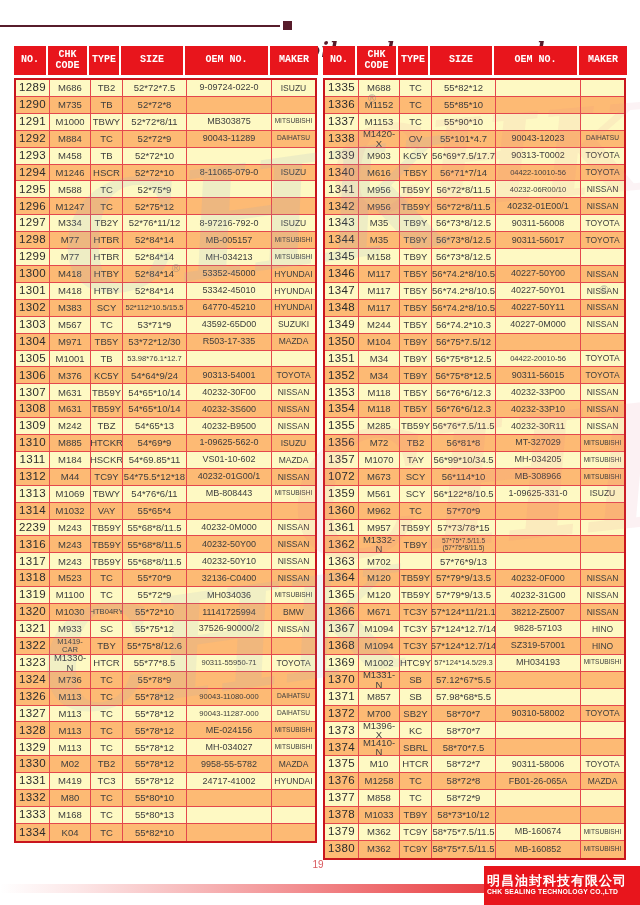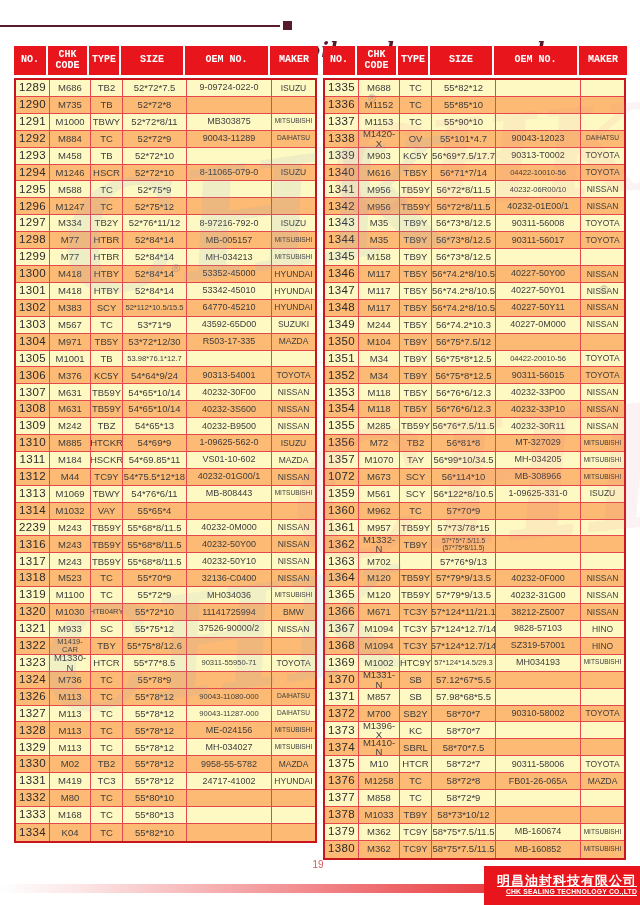--- a/index.html
+++ b/index.html
@@ -56,22 +56,22 @@
   .td.tiny{font-size:6.6px;}
   .td.two-line{white-space:pre-line;font-size:6.6px;line-height:7.2px;}
   
   .page-number{position:absolute;left:298px;top:859px;width:40px;text-align:center;
                font-size:10px;color:#d9595e;z-index:3;}
   .bottom-gradient{position:absolute;left:0;top:884px;width:640px;height:9px;z-index:2;
     background:linear-gradient(to right,rgba(232,57,61,0) 0%,rgba(232,57,61,0.12) 12%,
                rgba(232,57,61,0.55) 45%,#e8393d 78%,#df2329 100%);}
   .company-banner{
     position:absolute;left:484px;top:866px;width:156px;height:39px;background:#e8151c;
-    z-index:4;display:flex;flex-direction:column;align-items:flex-end;justify-content:center;
-    color:#fff;box-sizing:border-box;padding:2px 3px;text-decoration:underline;
+    z-index:4;display:flex;flex-direction:column;align-items:flex-start;justify-content:center;
+    color:#fff;box-sizing:border-box;padding:2px 3px;
   }
   .company-cn{font-size:13px;font-weight:bold;letter-spacing:1px;white-space:nowrap;line-height:1.1;}
   .company-en{font-size:6.8px;font-weight:bold;letter-spacing:0.2px;white-space:nowrap;line-height:1.3;}
 </style>
 </head>
 <body>
 
 <div class="top-line"></div>
 <div class="top-square"></div>
 <div class="page-title">oil seal -cross number</div>

